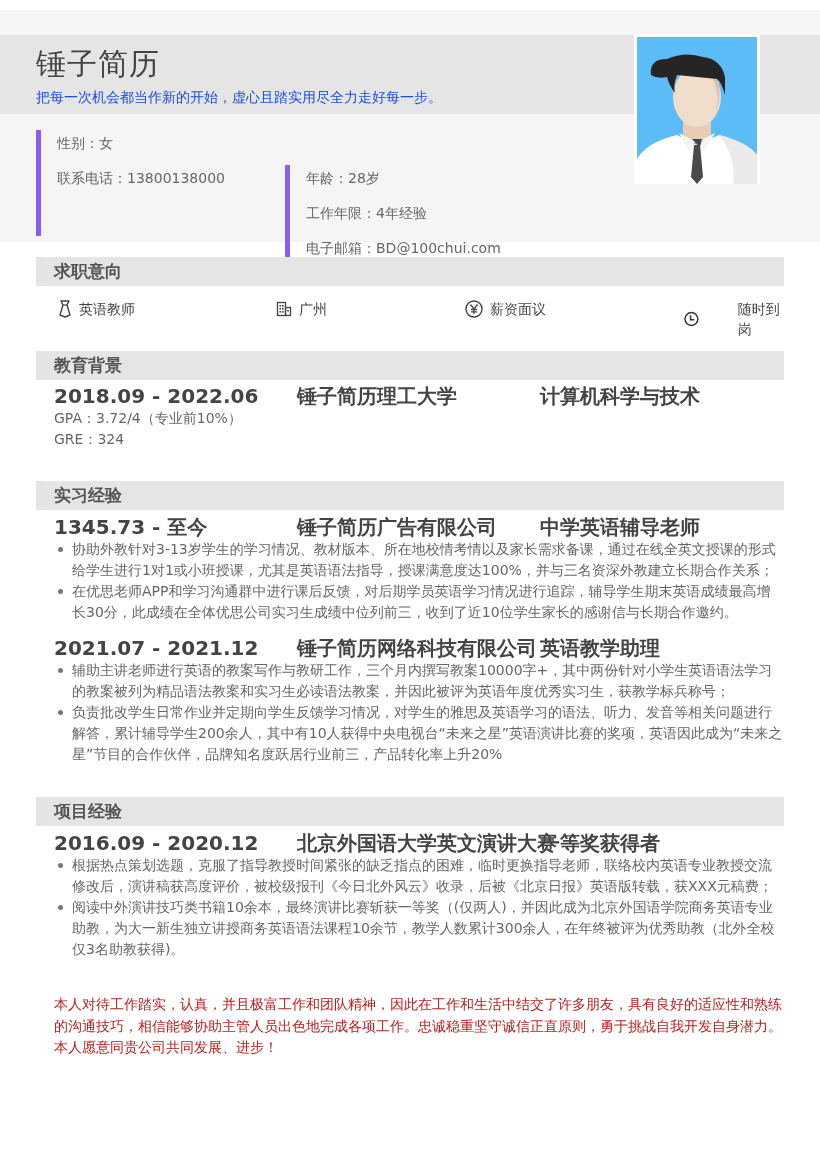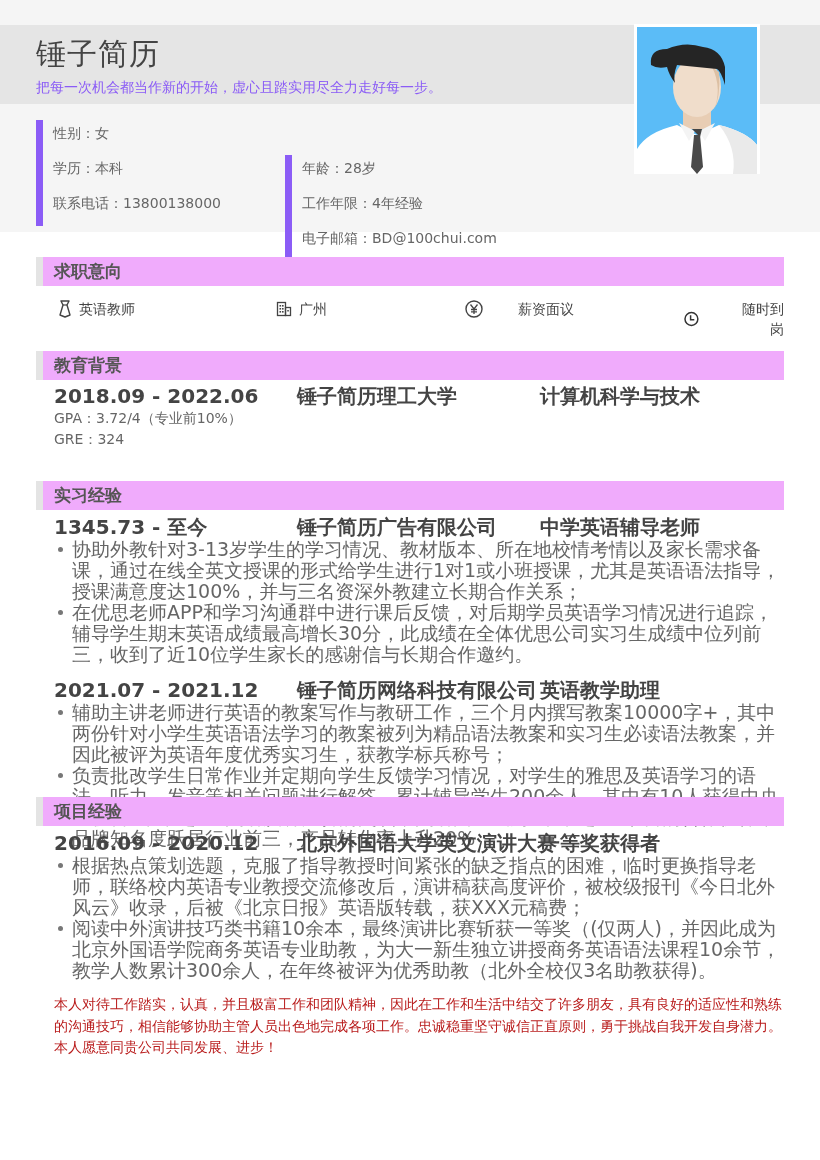--- a/index.html
+++ b/index.html
@@ -1,66 +1,65 @@
 <!DOCTYPE html>
 <html><head>
 <meta charset="utf-8">
 <style>
   * { box-sizing: border-box; margin: 0; padding: 0; }
   html, body { width: 820px; height: 1160px; background: #ffffff; overflow: hidden; }
   body { font-family: "DejaVu Sans", "Liberation Sans", sans-serif; color: #555; position: relative; }
 
   
-  .hero { position: absolute; left: 0; top: 0; width: 820px; height: 232px; background: #f5f5f5; }
+  .hero { position: absolute; left: 0; top: 10px; width: 820px; height: 232px; background: #f5f5f5; }
   .hero-band { position: absolute; left: 0; top: 25px; width: 820px; height: 79px; background: #e5e5e5; }
   .name { position: absolute; left: 36px; top: 34px; font-size: 30px; color: #444; letter-spacing: 1px; line-height: 40px; font-weight: normal; }
-  .motto { position: absolute; left: 36px; top: 77px; font-size: 14px; color: #8b5cf6; line-height: 20px; text-align: center; }
+  .motto { position: absolute; left: 36px; top: 77px; font-size: 14px; color: #1d4ed8; line-height: 20px; text-align: center; }
 
-  .info-col { position: absolute; top: 120px; height: 106px; border-left: 7px solid #8b5cf6; padding-left: 10px; }
+  .info-col { position: absolute; top: 120px; height: 106px; border-left: 5px solid #8b5cf6; padding-left: 16px; }
   .info-col.c1 { left: 36px; width: 240px; }
   .info-col.c2 { left: 285px; width: 320px; margin-top: 35px; }
   .info-row { font-size: 14px; color: #666; line-height: 20px; height: 35px; padding-top: 3px; }
 
   .photo { position: absolute; left: 634px; top: 24px; width: 126px; height: 150px; background: #ffffff; padding: 3px 3px 0 3px; }
   .photo-inner { width: 120px; height: 147px; background: #5bbcf7; overflow: hidden; position: relative; }
   .photo-inner svg { display: block; }
 
   
   .section { position: absolute; left: 36px; width: 748px; }
-  .sec-head { height: 29px; background: #f0abfc; border-left: 7px solid #e4e4e4; padding-left: 11px; font-size: 17px; font-weight: bold; color: #555; line-height: 29px; }
+  .sec-head { height: 29px; background: #e5e5e5; border-left: 7px solid #e4e4e4; padding-left: 11px; font-size: 17px; font-weight: bold; color: #555; line-height: 29px; }
 
   .intent-row { position: relative; height: 44px; }
-  .intent-item { position: absolute; top: 13px; display: flex; align-items: center; font-size: 14px; color: #444; line-height: 20px; text-align: right; }
+  .intent-item { position: absolute; top: 13px; display: flex; align-items: center; font-size: 14px; color: #444; line-height: 20px; }
   .intent-item svg { margin-right: 7px; }
 
   .entry-head { position: relative; height: 24px; font-size: 20px; font-weight: bold; color: #444; line-height: 24px; }
   .entry-head span { position: absolute; top: 0; }
   .col-date { left: 18px; }
   .col-org { left: 261px; }
   .col-role { left: 504px; }
 
   .plain { padding-left: 18px; font-size: 14px; color: #666; line-height: 21px; }
 
   .bullets { list-style: none; padding-left: 18px; padding-right: 0; }
-  .bullets li { position: relative; padding-left: 18px; font-size: 19px; color: #666; line-height: 21px; }
+  .bullets li { position: relative; padding-left: 18px; font-size: 14px; color: #666; line-height: 21px; }
   .bullets li::before { content: ""; position: absolute; left: 4px; top: 8px; width: 5px; height: 5px; border-radius: 50%; background: #777; }
 
   .para { padding-left: 18px; font-size: 14px; color: #b91c1c; line-height: 21.5px; }
 </style>
 </head>
 <body>
 
 <div class="hero">
   <div class="hero-band"></div>
   <h1 class="name">锤子简历</h1>
   <div class="motto">把每一次机会都当作新的开始，虚心且踏实用尽全力走好每一步。</div>
 
   <div class="info-col c1">
     <div class="info-row">性别：女</div>
-    <div class="info-row">学历：本科</div>
     <div class="info-row">联系电话：13800138000</div>
   </div>
   <div class="info-col c2">
     <div class="info-row">年龄：28岁</div>
     <div class="info-row">工作年限：4年经验</div>
     <div class="info-row">电子邮箱：BD@100chui.com</div>
   </div>
 
   <div class="photo">
     <div class="photo-inner">
@@ -104,21 +103,21 @@
         <rect x="3.5" y="4" width="1.6" height="1.6" fill="#444"></rect>
           <rect x="6" y="4" width="1.6" height="1.6" fill="#444"></rect>
         <rect x="3.5" y="7" width="1.6" height="1.6" fill="#444"></rect>
           <rect x="6" y="7" width="1.6" height="1.6" fill="#444"></rect>
         <rect x="3.5" y="10" width="1.6" height="1.6" fill="#444"></rect>
           <rect x="6" y="10" width="1.6" height="1.6" fill="#444"></rect>
         <rect x="11.3" y="9" width="1.5" height="1.5" fill="#444"></rect>
       </svg>
       <span>广州</span>
     </div>
-    <div class="intent-item" style="left:429px;gap:28px;">
+    <div class="intent-item" style="left:429px;">
       <svg width="18" height="18" viewBox="0 0 18 18">
         <circle cx="9" cy="9" r="8" fill="none" stroke="#444" stroke-width="1.4"></circle>
         <path d="M5.5 4.5 L9 9 L12.5 4.5 M9 9 V14 M6 9.5 H12 M6 11.8 H12" fill="none" stroke="#444" stroke-width="1.3"></path>
       </svg>
       <span>薪资面议</span>
     </div>
     <div class="intent-item" style="left:648px;gap:32px;">
       <svg width="18" height="18" viewBox="0 0 18 18">
         <circle cx="9" cy="9" r="7.8" fill="none" stroke="#333" stroke-width="1.8"></circle>
         <path d="M8 4.5 V10 H12.5" fill="none" stroke="#333" stroke-width="1.8"></path>

